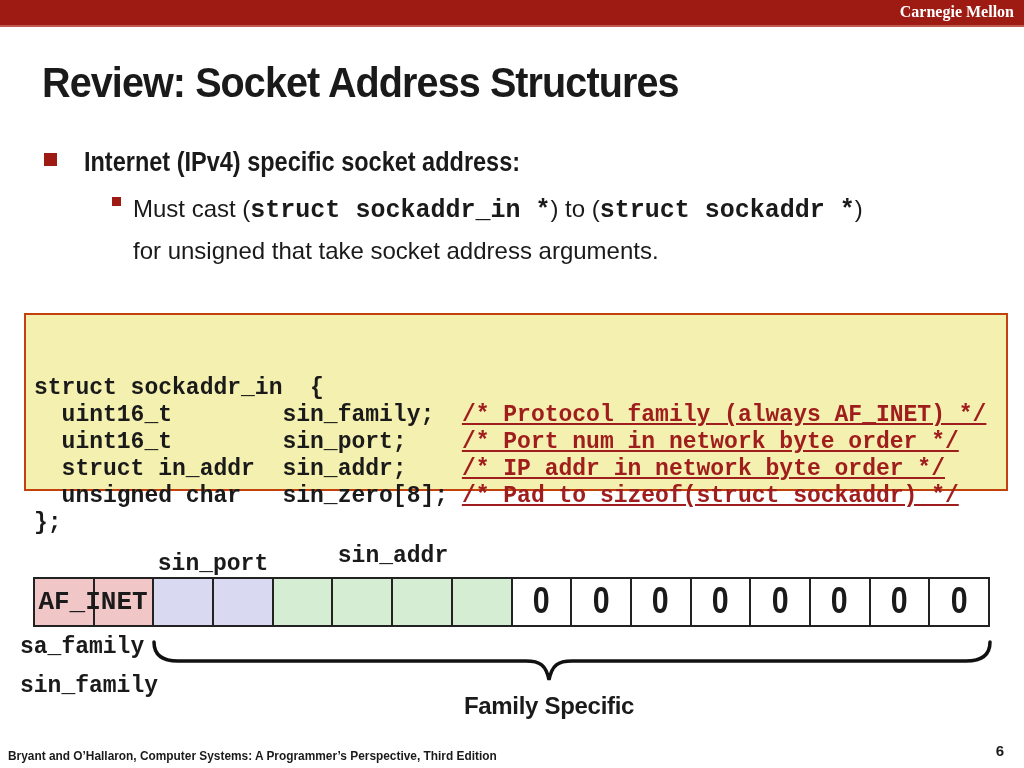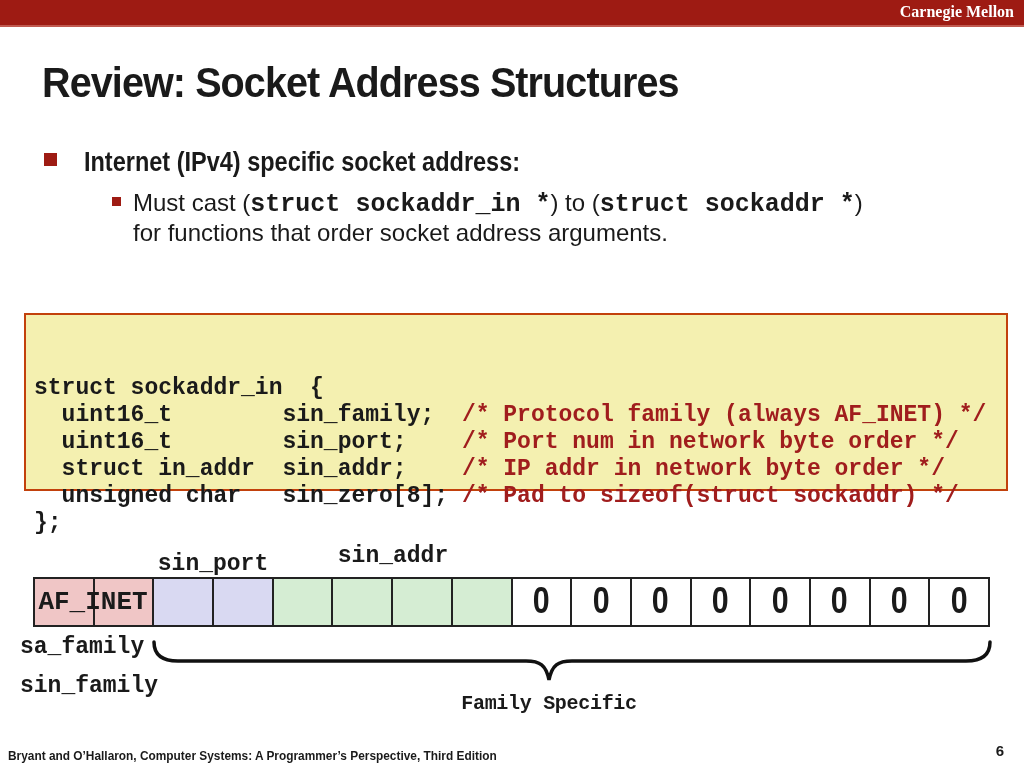--- a/index.html
+++ b/index.html
@@ -13,48 +13,48 @@
          font-family:"Liberation Serif",serif;font-weight:bold;font-size:16px;}
 
   
   .title{position:absolute;left:42px;top:58px;font-size:43px;font-weight:bold;
          letter-spacing:-1px;transform:scaleX(0.92);transform-origin:0 50%;white-space:nowrap;}
   .sq{position:absolute;background:#9E1B13;}
   .sq.main{left:44px;top:153px;width:13px;height:13px;}
   .sq.sub{left:112px;top:197px;width:9px;height:9px;}
   .bullet-main{position:absolute;left:84px;top:147px;font-size:27px;font-weight:bold;
                transform:scaleX(0.87);transform-origin:0 50%;white-space:nowrap;}
-  .sub-text{position:absolute;left:133px;top:189px;width:870px;font-size:24px;line-height:28px;}
+  .sub-text{position:absolute;left:133px;top:189px;width:870px;font-size:24px;line-height:40px;}
   .sub-text .mono{font-family:"Liberation Mono",monospace;font-weight:bold;font-size:25px;}
 
   
   .code-block{position:absolute;left:24px;top:313px;width:984px;height:178px;
               background:#F4F0B0;border:2px solid #c2410c;box-sizing:border-box;
               padding:6px 0 0 8px;font-family:"Liberation Mono",monospace;
               font-weight:bold;font-size:23px;line-height:27px;white-space:pre;}
-  .code-line .comment{color:#A01D1D;}
+  .code-line .comment{color:#A01D1D;text-decoration:underline;}
 
   
   .field-label{position:absolute;top:543px;text-align:center;
                font-family:"Liberation Mono",monospace;font-weight:bold;font-size:23px;}
   .byte-row{position:absolute;left:33px;top:577px;width:957px;height:50px;
             border:2px solid #222222;box-sizing:border-box;display:flex;background:#ffffff;}
   .cell{flex:1 1 0;border-right:2px solid #222222;display:flex;
         align-items:center;justify-content:center;}
   .cell:last-child{border-right:none;}
   .zero{display:inline-block;font-weight:bold;font-size:37px;transform:scaleX(0.82);
         line-height:1;padding-bottom:4px;}
   .af-inet{position:absolute;left:33px;top:577px;width:120px;height:50px;display:flex;
            align-items:center;justify-content:center;font-family:"Liberation Mono",monospace;
            font-weight:bold;font-size:26px;pointer-events:none;}
   .left-label{position:absolute;left:20px;font-family:"Liberation Mono",monospace;
               font-weight:bold;font-size:23px;}
   .brace-svg{position:absolute;left:150px;top:638px;}
   .brace-label{position:absolute;left:549px;top:692px;transform:translateX(-50%);
-               font-size:20px;font-weight:bold;letter-spacing:-0.3px;white-space:nowrap;font-family:Liberation Mono, monospace;}
+               font-size:24px;font-weight:bold;letter-spacing:-0.3px;white-space:nowrap;}
 
   
   .footer-citation{position:absolute;left:8px;top:749px;font-size:12.5px;font-weight:bold;
                    transform:scaleX(0.95);transform-origin:0 50%;white-space:nowrap;}
   .footer-page{position:absolute;right:20px;top:742px;font-size:15px;font-weight:bold;}
 </style>
 </head>
 <body>
 
 <div id="slide">
@@ -64,21 +64,21 @@
   </div>
 
   <div class="title">Review: Socket Address Structures</div>
 
   <div class="sq main" style="background: rgb(158, 27, 19);"></div>
   <div class="bullet-main">Internet (IPv4) specific socket address:</div>
 
   <div class="sq sub" style="background: rgb(158, 27, 19);"></div>
   <div class="sub-text">
     <div><span>Must cast (</span><span class="mono">struct sockaddr_in *</span><span>) to (</span><span class="mono">struct sockaddr *</span><span>)</span></div>
-    <div>for functions that order socket address arguments.</div>
+    <div>for unsigned that take socket address arguments.</div>
   </div>
 
   <div class="code-block" style="background: rgb(244, 240, 176);">
     <div><div class="code-line"><span>struct sockaddr_in  {</span></div><div class="code-line"><span>  uint16_t        sin_family;  </span><span class="comment" style="color: rgb(160, 29, 29);">/* Protocol family (always AF_INET) */</span></div><div class="code-line"><span>  uint16_t        sin_port;    </span><span class="comment" style="color: rgb(160, 29, 29);">/* Port num in network byte order */</span></div><div class="code-line"><span>  struct in_addr  sin_addr;    </span><span class="comment" style="color: rgb(160, 29, 29);">/* IP addr in network byte order */</span></div><div class="code-line"><span>  unsigned char   sin_zero[8]; </span><span class="comment" style="color: rgb(160, 29, 29);">/* Pad to sizeof(struct sockaddr) */</span></div><div class="code-line"><span>};</span></div></div>
   </div>
 
   <div class="field-label" style="left:153px;width:120px;margin-top:8px;">sin_port</div>
   <div class="field-label" style="left:273px;width:240px;">sin_addr</div>
 
   <div class="byte-row">

